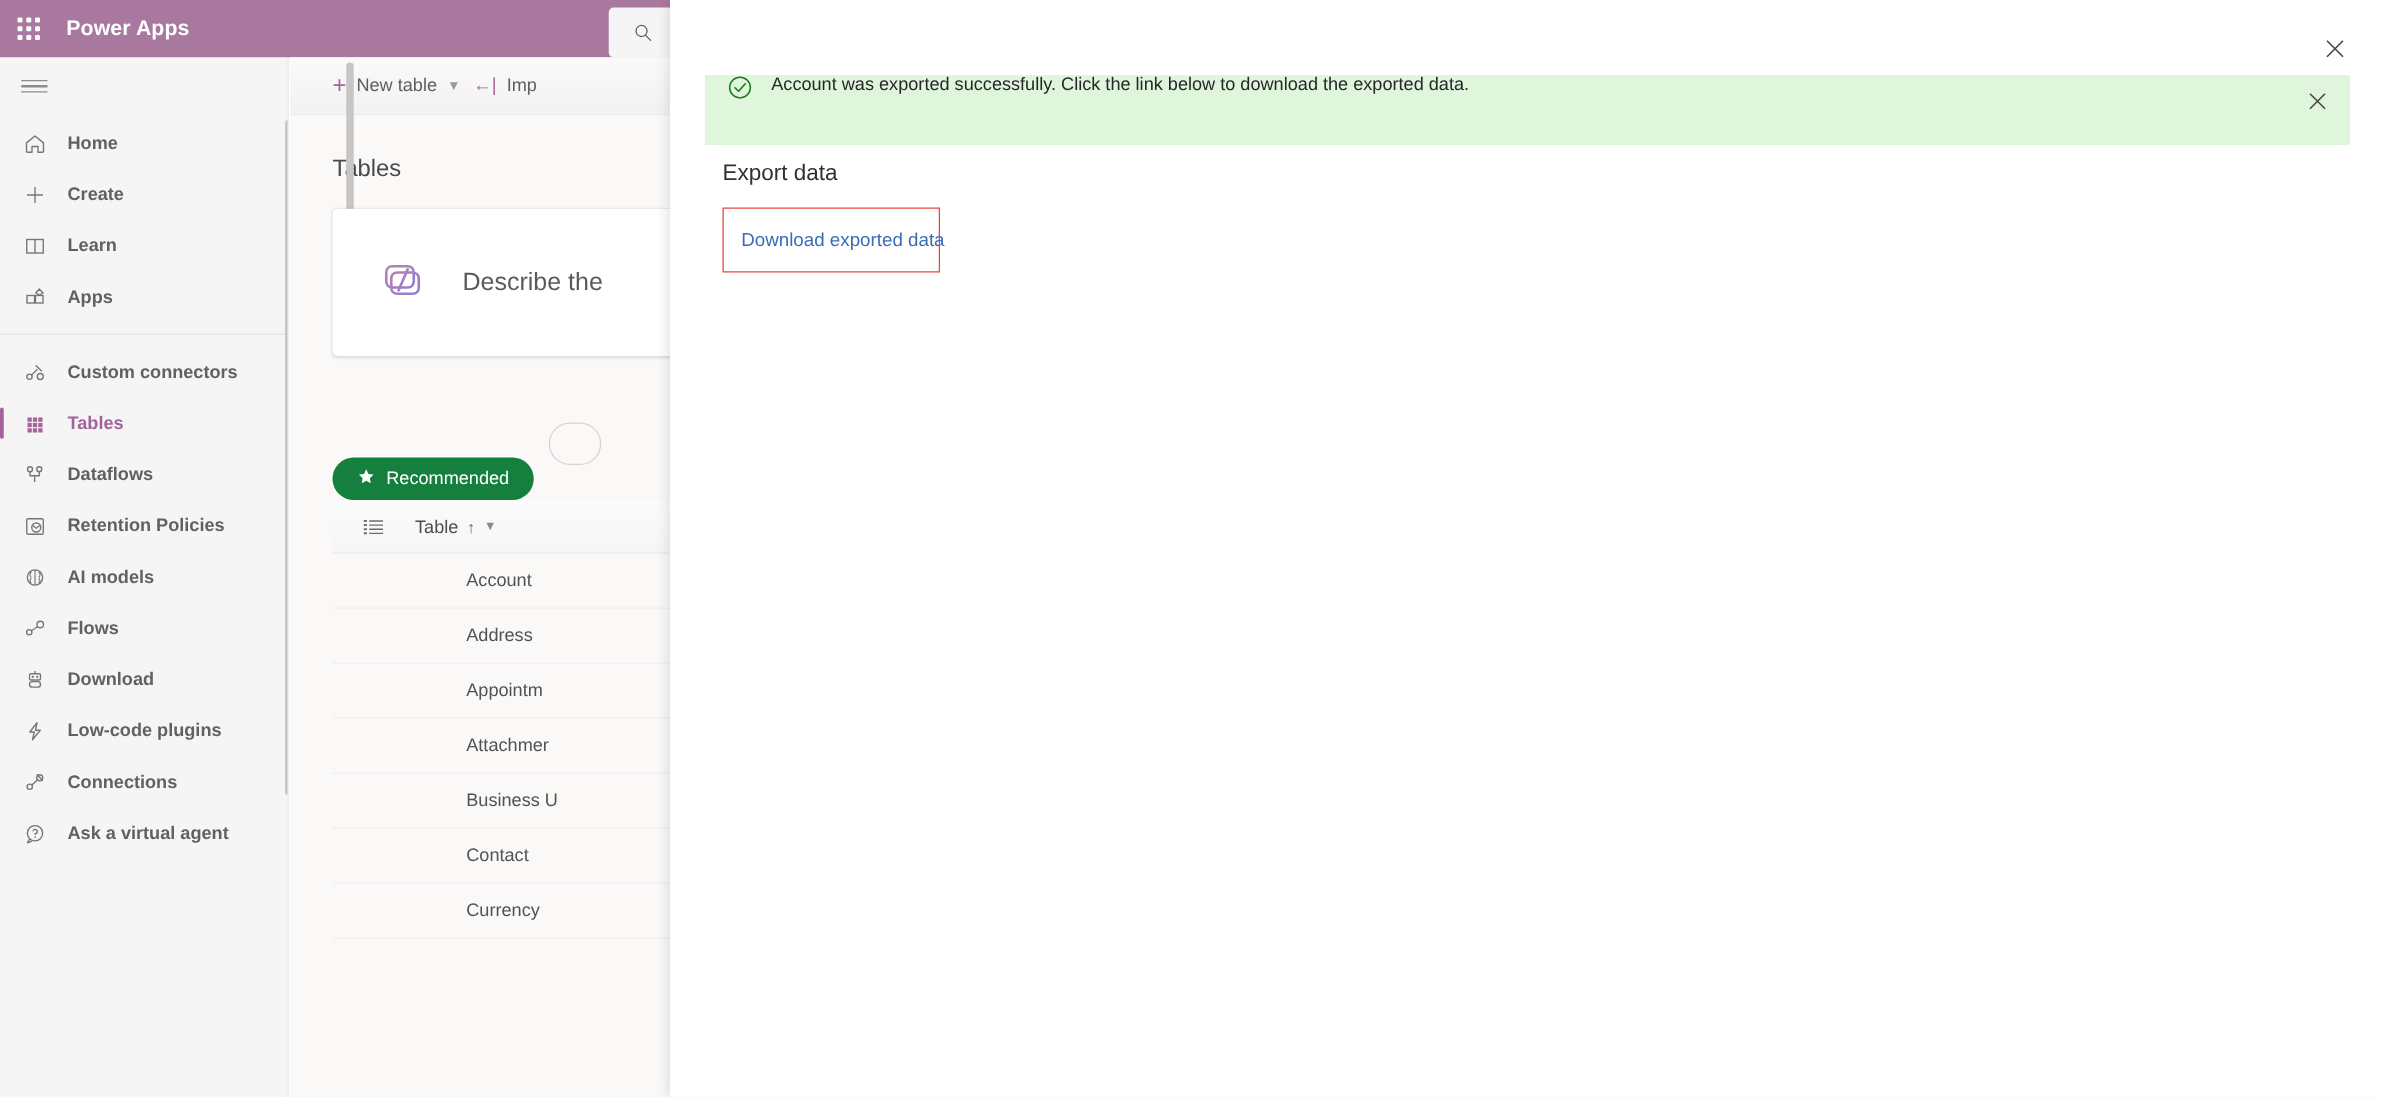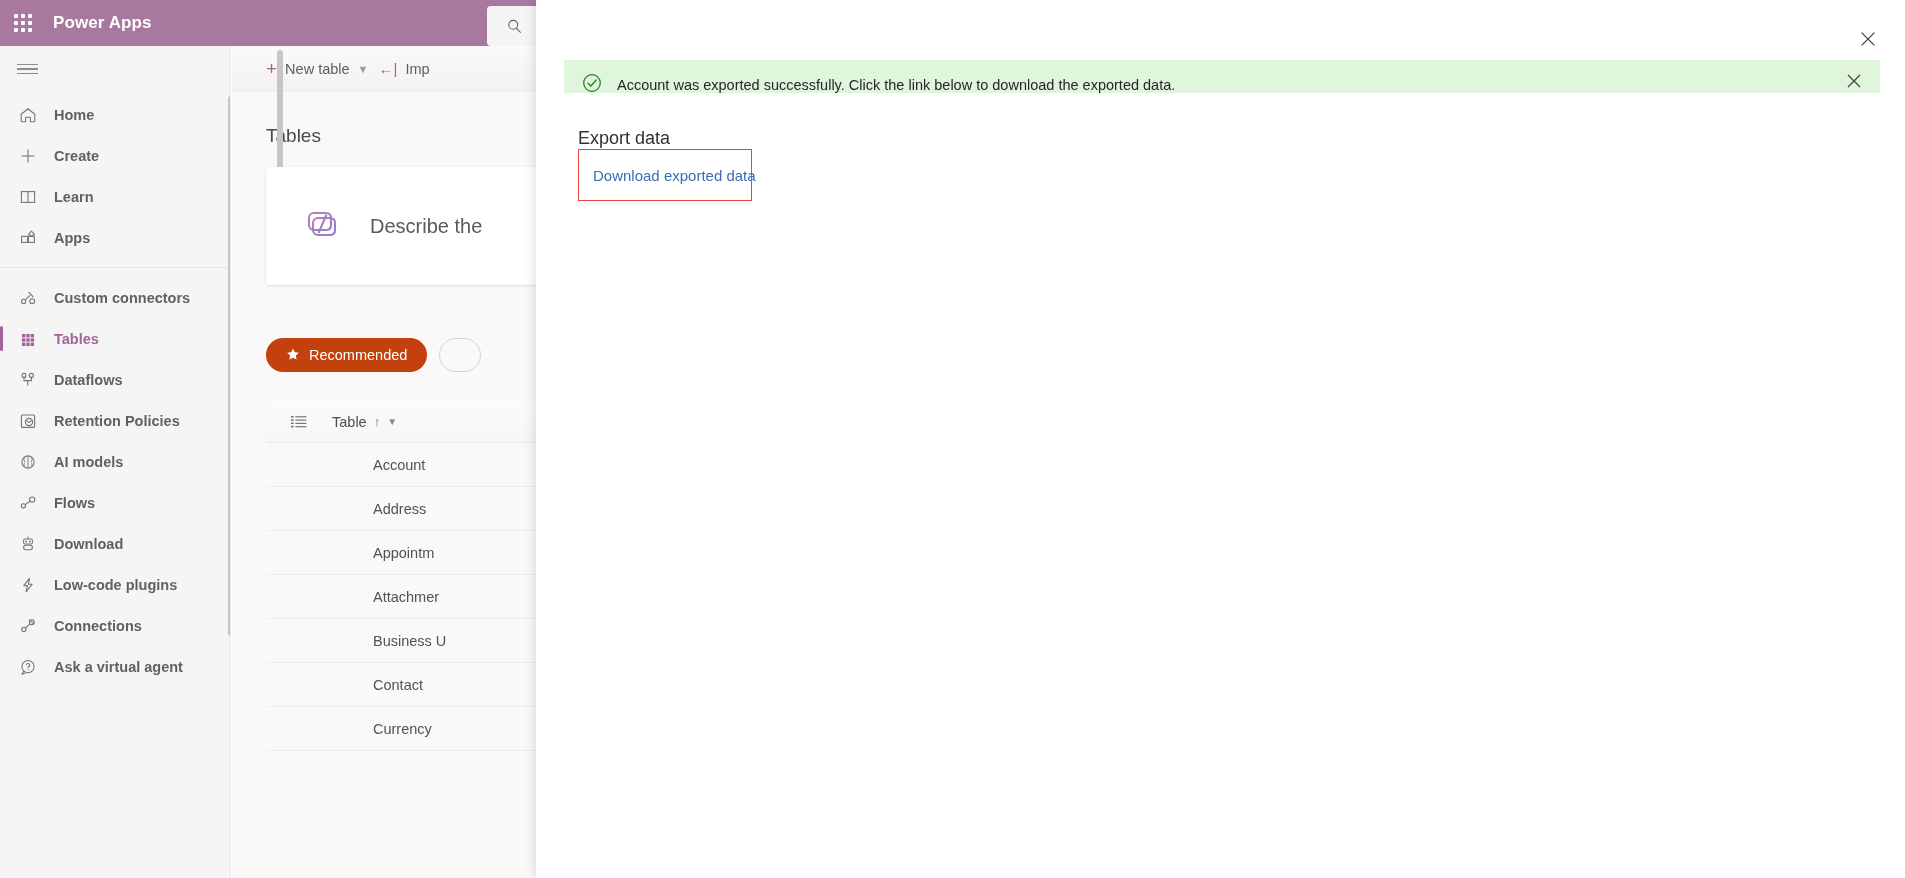--- a/index.html
+++ b/index.html
@@ -104,21 +104,21 @@
     display: flex; align-items: center; padding-left: 34px; gap: 26px;
   }
   .promo-text { font-size: 20px; color: #5a5a5a; white-space: nowrap; }
 
   .chips { position: absolute; left: 34px; top: 292px; display: flex; gap: 12px; }
   .chip {
     height: 34px; border-radius: 17px; padding: 0 20px;
     display: flex; align-items: center; gap: 9px;
     font-size: 14.5px; cursor: pointer; white-space: nowrap;
   }
-  .chip.sel { background: #c2410c; color: #ffffff; }
+  .chip.sel { background: #15803d; color: #ffffff; margin-top: 28px; }
   .chip.unsel { background: transparent; border: 1px solid #d6d4d2; color: #555; }
 
   .grid-wrap { position: absolute; left: 34px; top: 355px; right: 0; bottom: 0; }
   .grid-head {
     display: flex; align-items: center; height: 42px;
     border-bottom: 1px solid #e9e8e7;
     background: linear-gradient(#fcfbfb, #f7f6f5);
     padding-left: 24px;
   }
   .grid-head .listicon { width: 18px; height: 18px; margin-right: 24px; }
@@ -139,37 +139,37 @@
   }
   .panel-close {
     position: absolute; right: 20px; top: 22px;
     width: 34px; height: 34px; cursor: pointer;
     display: flex; align-items: center; justify-content: center;
   }
   .x-glyph { width: 16px; height: 16px; display: block; }
 
   .banner {
     position: absolute; left: 28px; top: 60px;
-    width: 1316px; height: 33px;
+    width: 1316px; height: 56px;
     background: #dff6dd;
-    display: flex; align-items: flex-end; padding-left: 18px;
+    display: flex; align-items: flex-start; padding-left: 18px;
   }
   .banner .ok { width: 20px; height: 20px; flex: 0 0 20px; }
   .banner .msg {
     margin-left: 15px; font-size: 14.5px; color: #262626; white-space: nowrap;
   }
   .banner-close {
     position: absolute; right: 14px; top: 9px;
     width: 24px; height: 24px; cursor: pointer;
     display: flex; align-items: center; justify-content: center;
   }
 
   .panel-body { position: absolute; left: 42px; top: 128px; }
   .panel-h2 {
-    font-size: 18px; color: #323130; font-weight: normal; 
+    font-size: 18px; color: #323130; font-weight: normal; margin-bottom: 17px;
   }
   .dl-box {
     width: 174px; height: 52px;
     border: 1.6px solid #e8453c;
     display: flex; align-items: center; padding-left: 14px;
     background: #ffffff;
   }
   .dl-link {
     font-size: 15px; color: #3b6cb5; cursor: pointer; white-space: nowrap;
   }

